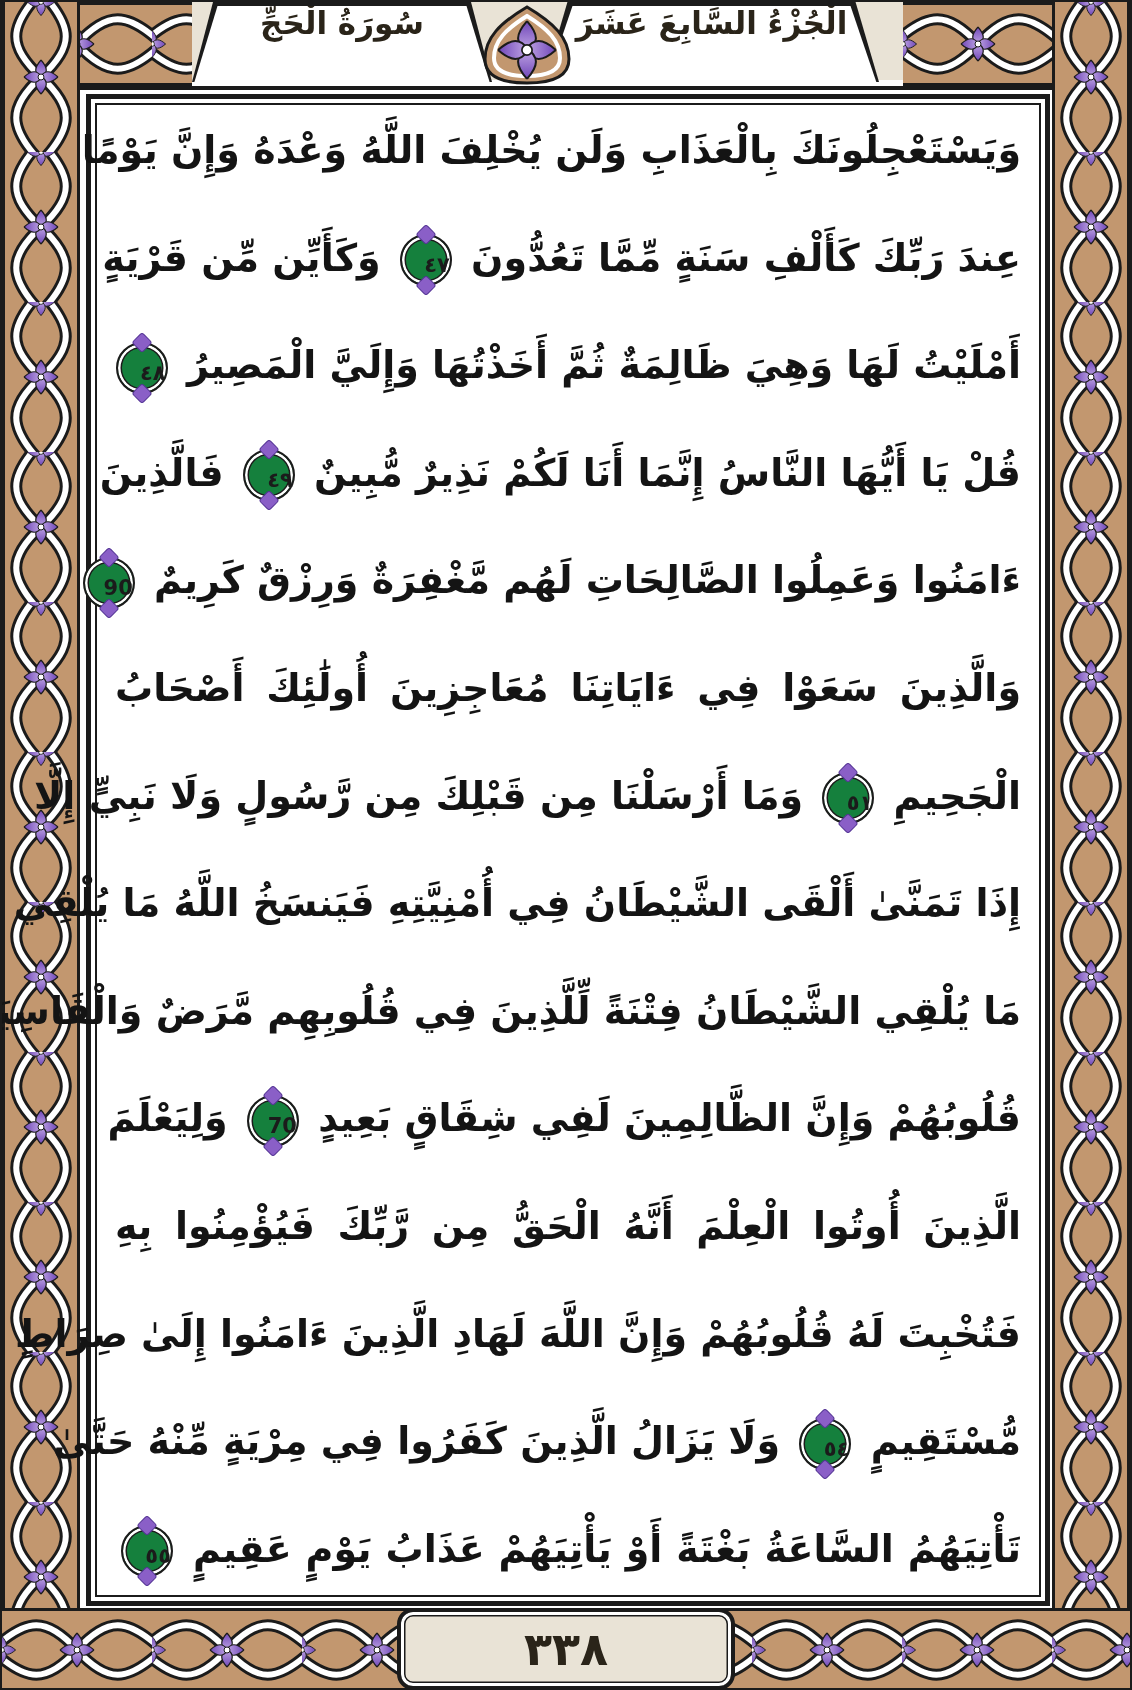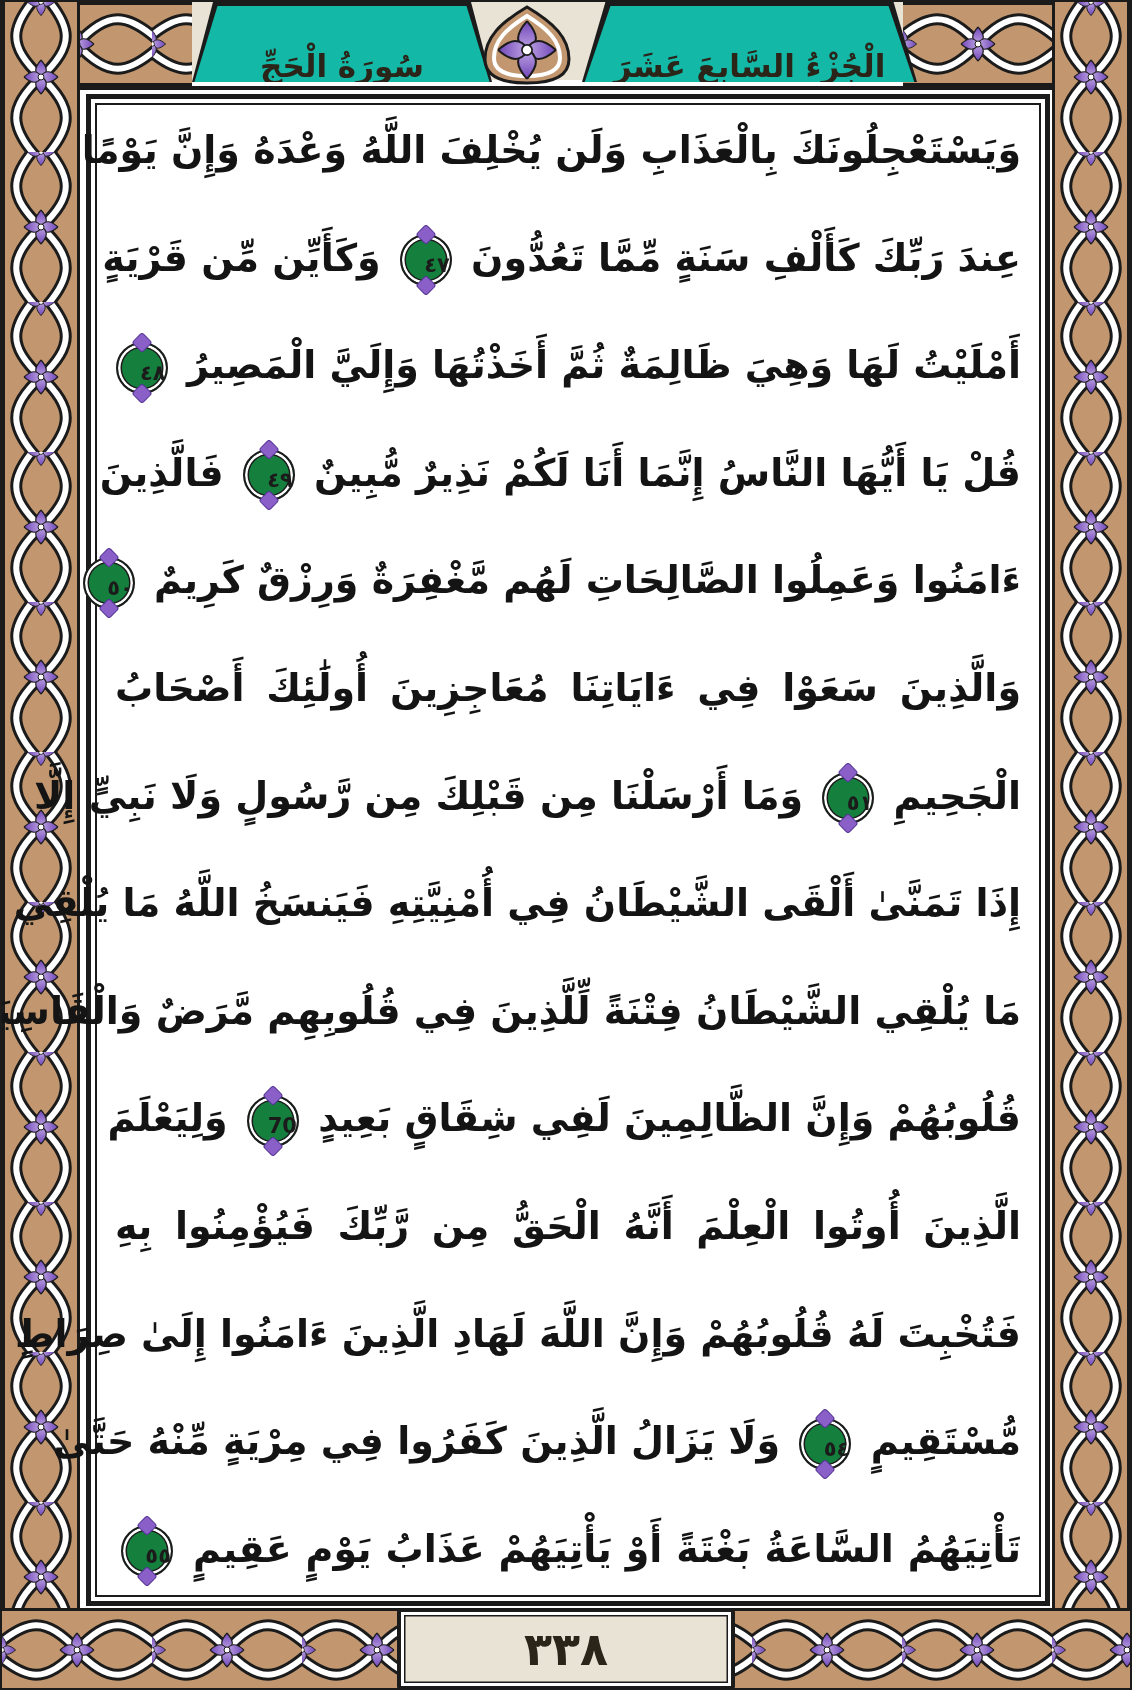--- a/index.html
+++ b/index.html
@@ -28,27 +28,27 @@
   .band-pattern.left{left:0;width:190px;}
   .band-pattern.right{right:0;width:227px;}
   .cartouche{
     position:absolute;top:0;height:80px;
     background:#1b1b1b;
     -webkit-clip-path:polygon(7% 0,93% 0,100% 100%,0 100%);
     clip-path:polygon(7% 0,93% 0,100% 100%,0 100%);
   }
   .cartouche .inner{
     position:absolute;inset:0;
-    background:#14b8a6;
+    background:#ffffff;
     -webkit-clip-path:polygon(8.5% 5%,91.5% 5%,99.2% 100%,0.8% 100%);
     clip-path:polygon(8.5% 5%,91.5% 5%,99.2% 100%,0.8% 100%);
-    display:flex;align-items:flex-end;justify-content:center;
+    display:flex;align-items:flex-start;justify-content:center;
   }
   .cartouche-surah{left:190px;width:300px;}
-  .cartouche-juz{left:580px;width:335px;}
+  .cartouche-juz{left:542px;width:335px;}
   .band-label{
     color:#2a2419;font-weight:bold;font-size:31px;line-height:1;
     direction:rtl;white-space:nowrap;padding-top:6px;
   }
   .lotus-wrap{position:absolute;left:480px;top:2px;width:90px;height:82px;}
   
   .text-frame{
     position:absolute;left:84px;top:92px;width:964px;height:1512px;
     box-sizing:border-box;
     background:#ffffff;
@@ -88,21 +88,21 @@
   .verse-marker::after{bottom:-9px;}
   .vm-num{
     font-size:21px;font-weight:bold;color:#1b1b1b;line-height:46px;
     display:inline-block;
   }
   
   .page-number-cartouche{
     position:absolute;left:50%;top:1606px;transform:translateX(-50%);
     width:330px;height:74px;
     background:#e9e3d6;
-    border:4px solid #1b1b1b;border-radius:4px;
+    border:4px solid #1b1b1b;border-radius:16px;
     box-shadow:inset 0 0 0 3px #ffffff, inset 0 0 0 4.5px #1b1b1b;
     display:flex;align-items:center;justify-content:center;
     z-index:5;
   }
   .page-number{
     font-size:46px;font-weight:bold;color:#2a2419;line-height:1;direction:rtl;
   }
 </style>
 </head>
 <body>
@@ -188,21 +188,21 @@
   <svg class="strip strip-right" width="78" height="1690">
     <rect width="78" height="1690" fill="url(#borderV)"></rect>
   </svg>
 
   <div class="text-frame">
     <div class="quran-lines">
         <div class="quran-line"><span class="ayah-text">وَيَسْتَعْجِلُونَكَ بِالْعَذَابِ وَلَن يُخْلِفَ اللَّهُ وَعْدَهُ وَإِنَّ يَوْمًا</span></div>
         <div class="quran-line"><span class="ayah-text">عِندَ رَبِّكَ كَأَلْفِ سَنَةٍ مِّمَّا تَعُدُّونَ</span> <span class="verse-marker"><span class="vm-num">٤٧</span></span> <span class="ayah-text">وَكَأَيِّن مِّن قَرْيَةٍ</span></div>
         <div class="quran-line"><span class="ayah-text">أَمْلَيْتُ لَهَا وَهِيَ ظَالِمَةٌ ثُمَّ أَخَذْتُهَا وَإِلَيَّ الْمَصِيرُ</span> <span class="verse-marker"><span class="vm-num">٤٨</span></span></div>
         <div class="quran-line"><span class="ayah-text">قُلْ يَا أَيُّهَا النَّاسُ إِنَّمَا أَنَا لَكُمْ نَذِيرٌ مُّبِينٌ</span> <span class="verse-marker"><span class="vm-num">٤٩</span></span> <span class="ayah-text">فَالَّذِينَ</span></div>
-        <div class="quran-line"><span class="ayah-text">ءَامَنُوا وَعَمِلُوا الصَّالِحَاتِ لَهُم مَّغْفِرَةٌ وَرِزْقٌ كَرِيمٌ</span> <span class="verse-marker"><span class="vm-num">٥٠</span></span></div>
+        <div class="quran-line"><span class="ayah-text">ءَامَنُوا وَعَمِلُوا الصَّالِحَاتِ لَهُم مَّغْفِرَةٌ وَرِزْقٌ كَرِيمٌ</span> <span class="verse-marker"><span class="vm-num">90</span></span></div>
         <div class="quran-line"><span class="ayah-text">وَالَّذِينَ سَعَوْا فِي ءَايَاتِنَا مُعَاجِزِينَ أُولَٰئِكَ أَصْحَابُ</span></div>
         <div class="quran-line"><span class="ayah-text">الْجَحِيمِ</span> <span class="verse-marker"><span class="vm-num">٥١</span></span> <span class="ayah-text">وَمَا أَرْسَلْنَا مِن قَبْلِكَ مِن رَّسُولٍ وَلَا نَبِيٍّ إِلَّا</span></div>
         <div class="quran-line"><span class="ayah-text">إِذَا تَمَنَّىٰ أَلْقَى الشَّيْطَانُ فِي أُمْنِيَّتِهِ فَيَنسَخُ اللَّهُ مَا يُلْقِي</span></div>
         <div class="quran-line"><span class="ayah-text">مَا يُلْقِي الشَّيْطَانُ فِتْنَةً لِّلَّذِينَ فِي قُلُوبِهِم مَّرَضٌ وَالْقَاسِيَةِ</span></div>
         <div class="quran-line"><span class="ayah-text">قُلُوبُهُمْ وَإِنَّ الظَّالِمِينَ لَفِي شِقَاقٍ بَعِيدٍ</span> <span class="verse-marker"><span class="vm-num">70</span></span> <span class="ayah-text">وَلِيَعْلَمَ</span></div>
         <div class="quran-line"><span class="ayah-text">الَّذِينَ أُوتُوا الْعِلْمَ أَنَّهُ الْحَقُّ مِن رَّبِّكَ فَيُؤْمِنُوا بِهِ</span></div>
         <div class="quran-line"><span class="ayah-text">فَتُخْبِتَ لَهُ قُلُوبُهُمْ وَإِنَّ اللَّهَ لَهَادِ الَّذِينَ ءَامَنُوا إِلَىٰ صِرَاطٍ</span></div>
         <div class="quran-line"><span class="ayah-text">مُّسْتَقِيمٍ</span> <span class="verse-marker"><span class="vm-num">٥٤</span></span> <span class="ayah-text">وَلَا يَزَالُ الَّذِينَ كَفَرُوا فِي مِرْيَةٍ مِّنْهُ حَتَّىٰ</span></div>
         <div class="quran-line"><span class="ayah-text">تَأْتِيَهُمُ السَّاعَةُ بَغْتَةً أَوْ يَأْتِيَهُمْ عَذَابُ يَوْمٍ عَقِيمٍ</span> <span class="verse-marker"><span class="vm-num">٥٥</span></span></div>
       </div>

